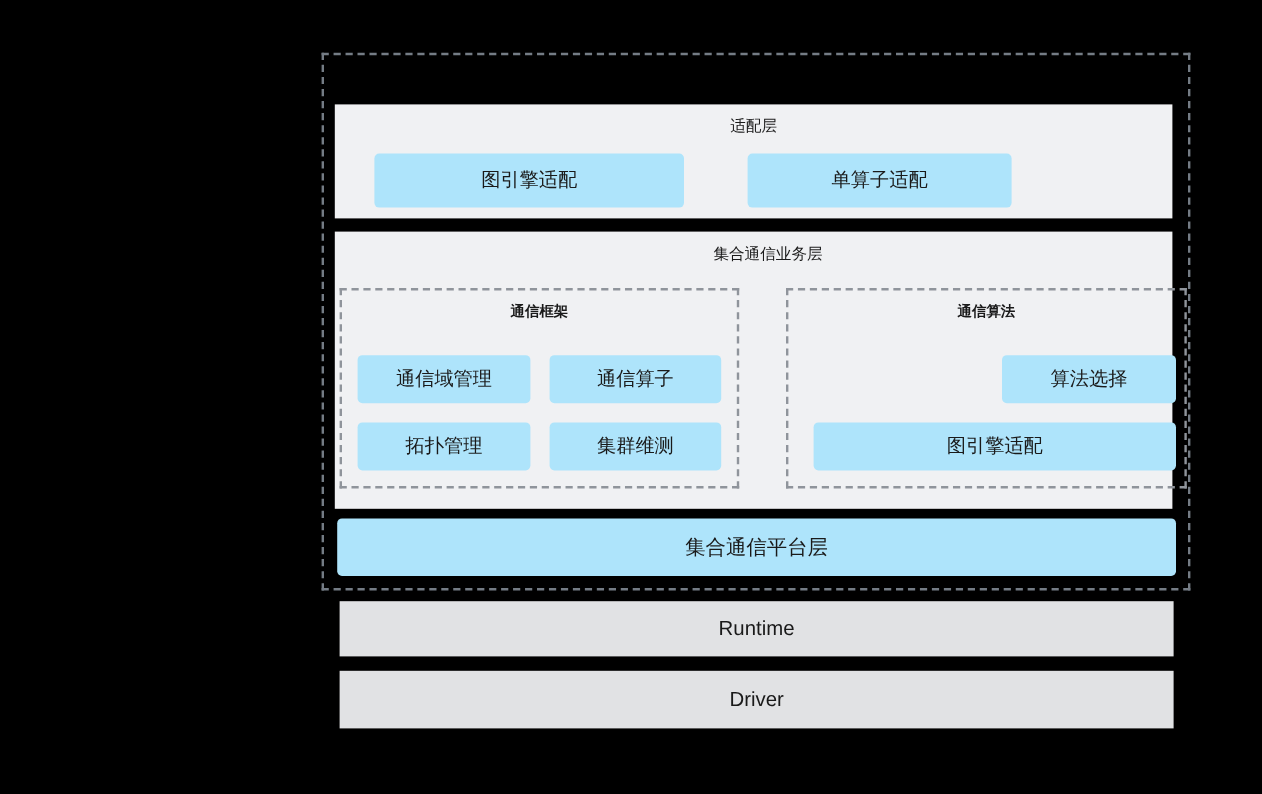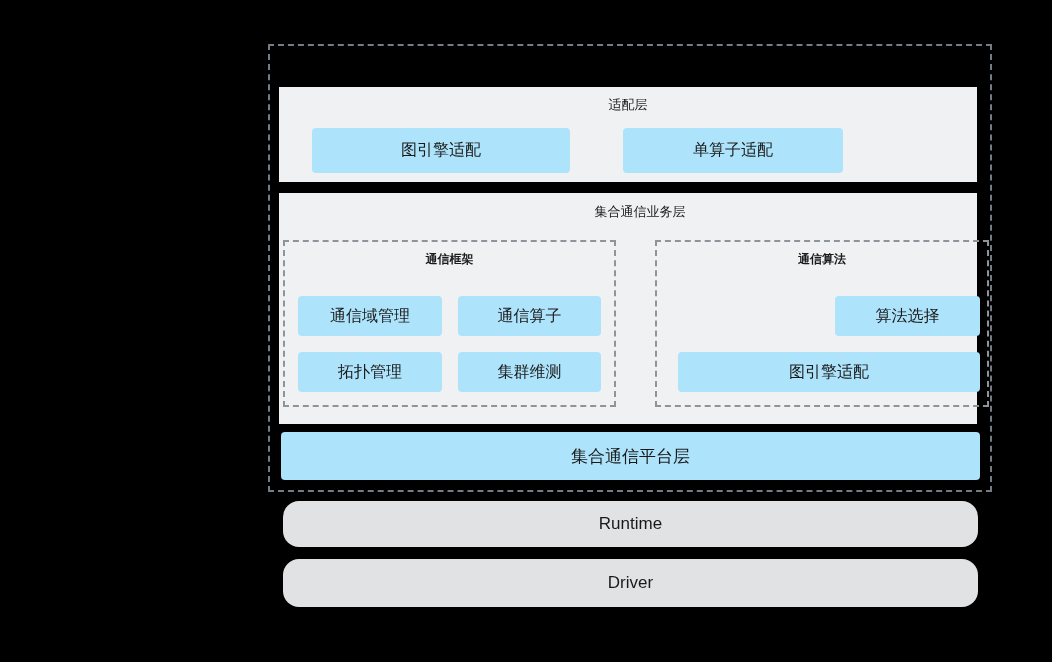--- a/index.html
+++ b/index.html
@@ -93,21 +93,21 @@
     background: var(--accent_blue);
     border-radius: 4px;
     display: flex; align-items: center; justify-content: center;
     font-size: 17px;
     color: var(--text);
   }
   .gray-bar {
     left: 283px;
     width: 695px;
     background: var(--bar_gray);
-    border-radius: 16px;
+    border-radius: 0;
     display: flex; align-items: center; justify-content: center;
     font-size: 17px;
     color: var(--text);
   }
   .runtime-bar { top: 501px; height: 46px; }
   .driver-bar  { top: 559px; height: 48px; }
 </style>
 </head>
 <body>
 

